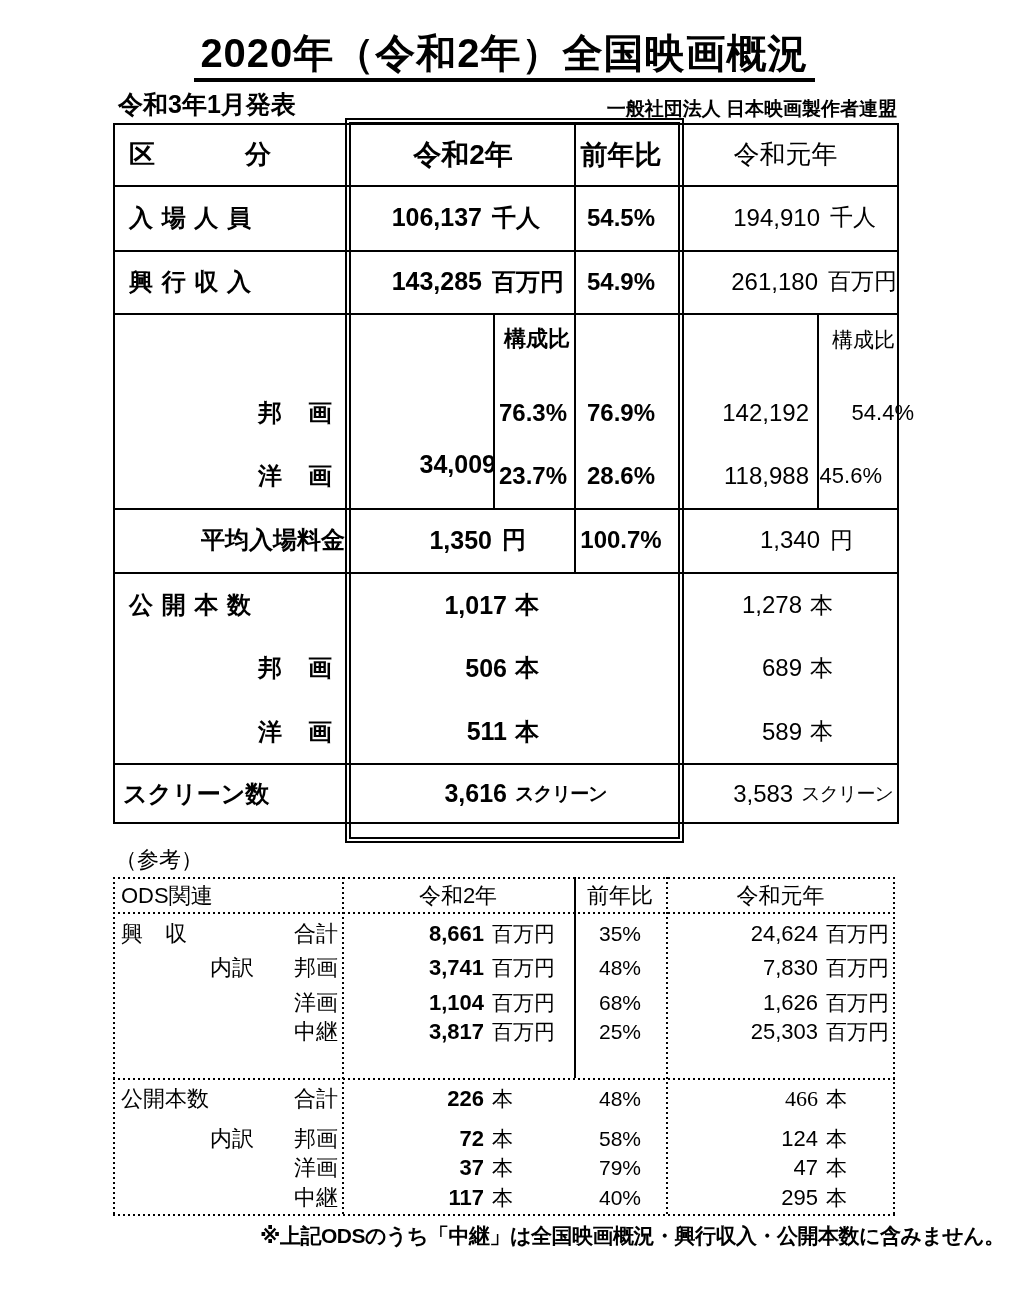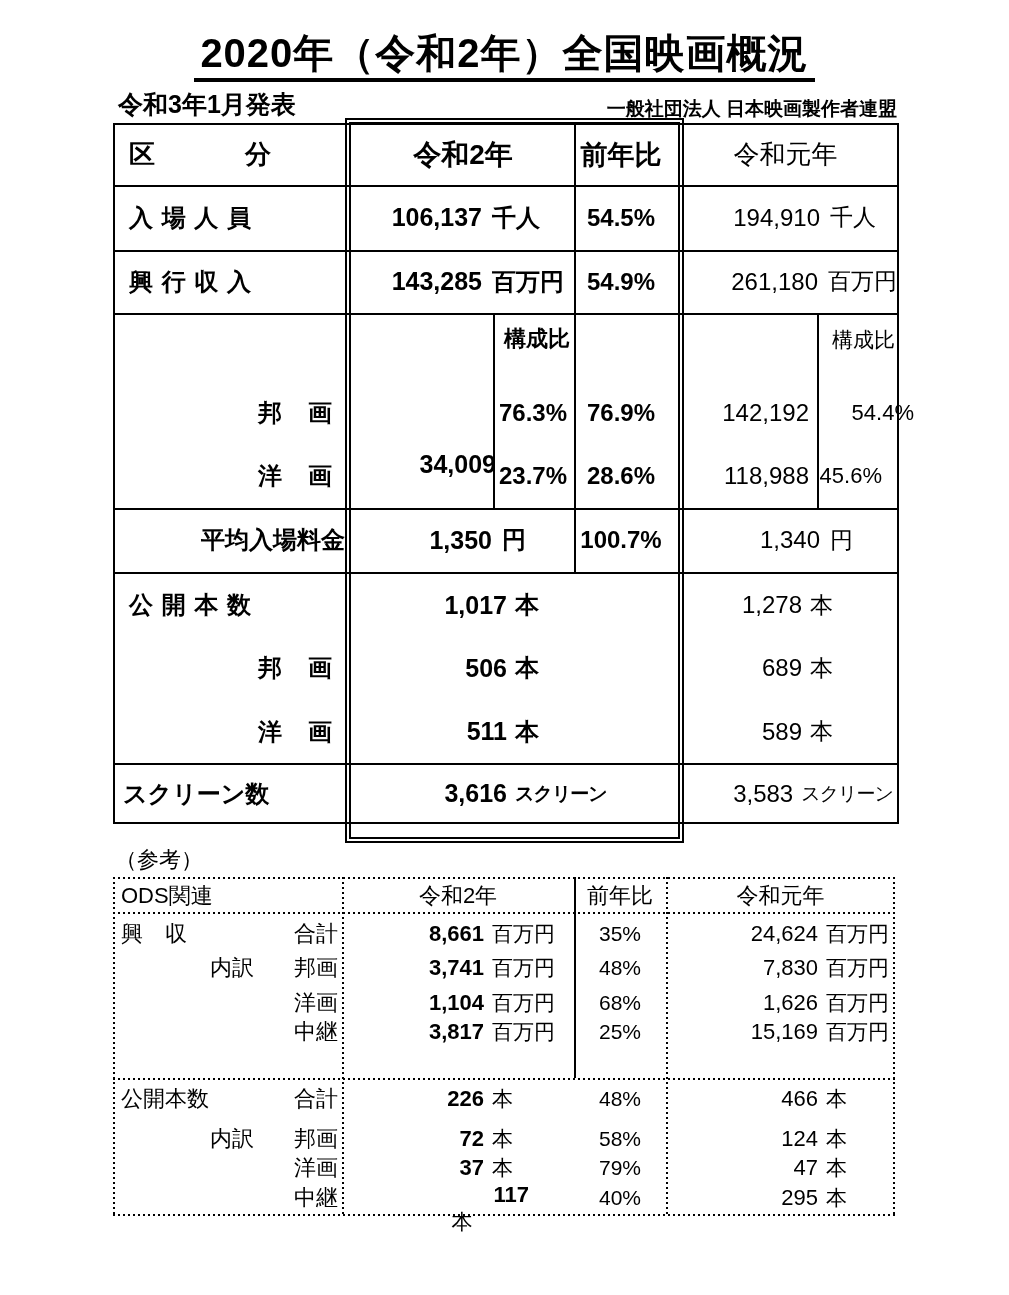--- a/index.html
+++ b/index.html
@@ -304,37 +304,37 @@
       <span class="t2lbl">中継</span>
     </div>
     <div class="cell" style="left:229px;top:138px;width:232px;height:34px;">
       <span class="t2num2" style="width:142px;">3,817</span>
       <span class="t2unit">百万円</span>
     </div>
     <div class="cell c-center" style="left:461px;top:138px;width:92px;height:34px;">
       <span class="t2yoy">25%</span>
     </div>
     <div class="cell" style="left:553px;top:138px;width:229px;height:34px;">
-      <span class="t2num1" style="width:152px;">15,169</span>
+      <span class="t2num1" style="width:152px;">25,303</span>
       <span class="t2unit">百万円</span>
     </div>
 
     <div class="cell" style="left:8px;top:203px;width:217px;height:38px;justify-content:space-between;">
       <span class="t2lbl">公開本数</span>
       <span class="t2lbl">合計</span>
     </div>
     <div class="cell" style="left:229px;top:203px;width:232px;height:38px;">
       <span class="t2num2" style="width:142px;">226</span>
       <span class="t2unit">本</span>
     </div>
     <div class="cell c-center" style="left:461px;top:203px;width:92px;height:38px;">
       <span class="t2yoy">48%</span>
     </div>
     <div class="cell" style="left:553px;top:203px;width:229px;height:38px;">
-      <span class="t2num1" style="width:152px;">466</span>
+      <span class="t2num1" style="width:152px;font-family:Liberation Serif, serif;">466</span>
       <span class="t2unit">本</span>
     </div>
 
     <div class="cell c-end" style="left:0;top:245px;width:225px;height:34px;">
       <span class="t2lbl abs" style="left:97px;">内訳</span>
       <span class="t2lbl">邦画</span>
     </div>
     <div class="cell" style="left:229px;top:245px;width:232px;height:34px;">
       <span class="t2num2" style="width:142px;">72</span>
       <span class="t2unit">本</span>
@@ -358,27 +358,28 @@
       <span class="t2yoy">79%</span>
     </div>
     <div class="cell" style="left:553px;top:274px;width:229px;height:34px;">
       <span class="t2num1" style="width:152px;">47</span>
       <span class="t2unit">本</span>
     </div>
 
     <div class="cell c-end" style="left:0;top:305px;width:225px;height:32px;">
       <span class="t2lbl">中継</span>
     </div>
-    <div class="cell" style="left:229px;top:305px;width:232px;height:32px;flex-direction:column;">
+    <div class="cell" style="left:229px;top:305px;width:232px;height:32px;">
       <span class="t2num2" style="width:142px;">117</span>
       <span class="t2unit">本</span>
     </div>
     <div class="cell c-center" style="left:461px;top:305px;width:92px;height:32px;">
       <span class="t2yoy">40%</span>
     </div>
     <div class="cell" style="left:553px;top:305px;width:229px;height:32px;">
       <span class="t2num1" style="width:152px;">295</span>
       <span class="t2unit">本</span>
     </div>
   </div>
 
+  <div class="abs footnote" style="left:260px;top:1222px;">※上記ODSのうち「中継」は全国映画概況・興行収入・公開本数に含みません。</div>
 
 </div>
 
 </body></html>

